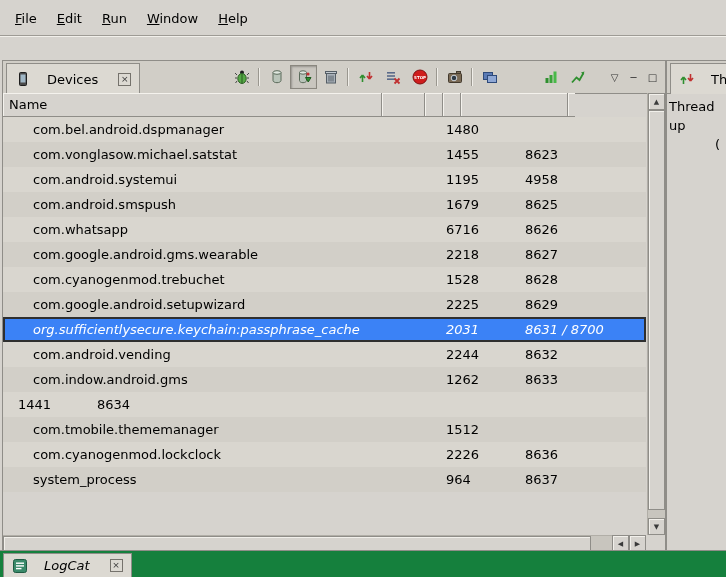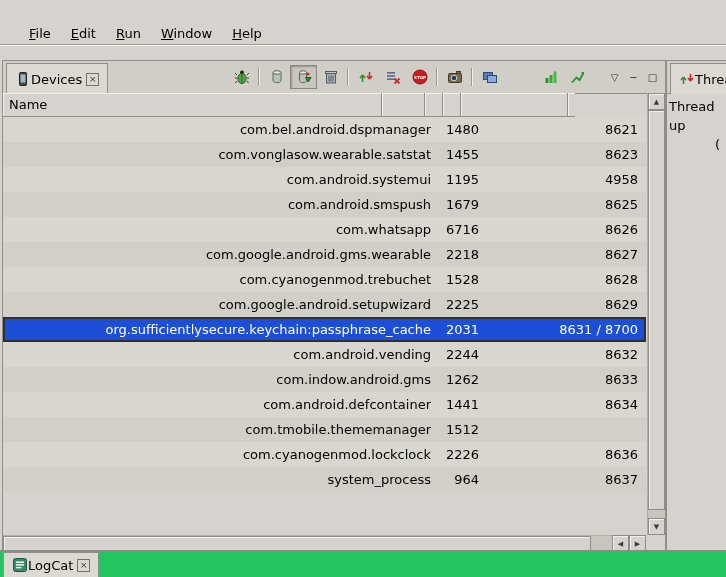--- a/index.html
+++ b/index.html
@@ -4,22 +4,22 @@
 <style>
   html,body { margin:0; padding:0; }
   body {
     position:relative; width:726px; height:577px; overflow:hidden;
     background:#d6d3ce; color:#000;
     font-family:"DejaVu Sans", "Liberation Sans", sans-serif; font-size:13px;
   }
 
   
   .menubar {
-    position:absolute; top:17px; left:0; right:0; height:27px;
-    display:flex; align-items:flex-end; padding-left:20px; gap:2px;
+    position:absolute; top:8px; left:0; right:0; height:27px;
+    display:flex; align-items:flex-start; padding-left:6px; gap:2px;
     border-bottom:1px solid #9e9b95; box-shadow:0 1px 0 #f2f0eb;
   }
   .menu-item { padding:3px 9px; cursor:default; }
 
   
   .toolbar-band { position:absolute; top:28px; left:0; right:0; height:32px; }
 
   
   .devices-panel {
     position:absolute; top:60px; left:2px; width:662px; height:491px;
@@ -29,21 +29,21 @@
     position:absolute; top:60px; left:666px; width:60px; height:491px;
     border:1px solid #8f8d88; border-right:none; background:#d6d3ce; overflow:hidden;
   }
 
   .tabbar {
     position:absolute; top:0; left:0; right:0; height:32px;
     background:#d1cec7; border-bottom:1px solid #8f8d88;
     display:flex; align-items:flex-end;
   }
   .tab {
-    display:flex; align-items:center; gap:0; height:30px; padding:0 8px;
+    display:flex; align-items:center; gap:16px; height:30px; padding:0 8px;
     background:#dcd9d2; border:1px solid #8f8d88; border-bottom:none;
     margin-left:3px; position:relative; top:1px; white-space:nowrap; cursor:default;
   }
   .closebox {
     display:inline-flex; align-items:center; justify-content:center;
     width:11px; height:11px; margin-left:4px;
     border:1px solid #75726c; font-size:9px; line-height:9px; color:#3a3a3a;
   }
   .ticon16 { display:inline-flex; width:16px; height:16px; }
 
@@ -73,24 +73,24 @@
   .th {
     box-sizing:border-box; background:#d6d3ce;
     border-right:1px solid #8f8d88; border-bottom:1px solid #8f8d88;
     box-shadow:inset 1px 1px 0 #f4f2ed;
     display:flex; align-items:center; padding-left:6px; overflow:hidden;
   }
   .th-name { width:428px; } .th-pid { width:48px; } .th-g1 { width:19px; }
   .th-g2 { width:20px; } .th-port { width:120px; } .th-fill { width:8px; padding:0; border-right:none; }
 
   .tbody { position:absolute; top:56px; left:0; width:643px; }
-  .row { height:25px; display:flex; align-items:center; box-sizing:border-box;text-align:right; }
+  .row { height:25px; display:flex; align-items:center; box-sizing:border-box; }
   .row.odd  { background:#d9d6cf; }
   .row.even { background:#d2cfc8; }
-  .row.selected { background:#1d4ed8; color:#ffffff; box-shadow:inset 0 0 0 2px #2f2f2f; }
+  .row.selected { background:#3b82f6; color:#ffffff; box-shadow:inset 0 0 0 2px #2f2f2f;font-style:italic; }
   .cell { box-sizing:border-box; overflow:hidden; white-space:nowrap; }
   .c-name { width:428px; padding-left:30px; }
   .c-pid  { width:48px;  padding-left:15px; }
   .c-g1 { width:19px; } .c-g2 { width:20px; }
   .c-port { width:120px; padding-left:7px; }
 
   
   .vscroll {
     position:absolute; top:32px; right:0; width:17px; bottom:17px;
     background:#c8c5be; border-left:1px solid #b1aea7;
@@ -118,22 +118,22 @@
   .sbtn.left { top:-1px; right:17px; left:auto; }
   .sbtn.right { top:-1px; right:0; left:auto; }
 
   
   .threads-msg { position:absolute; top:36px; left:2px; right:0; line-height:19px; }
   .threads-msg .l2 { margin-left:46px; }
 
   
   .logcat-bar {
     position:absolute; bottom:0; left:0; right:0; height:26px;
-    background:#22c55e; border-top:1px solid #8f8d88;
-    display:flex; align-items:flex-start;
+    background:#15803d; border-top:1px solid #8f8d88;
+    display:flex; align-items:center;font-style:italic;
   }
   .logcat-bar .tab { height:24px; }
 </style>
 </head>
 <body>
 
 <div class="menubar">
   <span class="menu-item"><u>F</u>ile</span>
   <span class="menu-item"><u>E</u>dit</span>
   <span class="menu-item"><u>R</u>un</span>
@@ -298,25 +298,24 @@
     <div class="th th-port"></div>
     <div class="th th-fill"></div>
   </div>
 
   <div class="tbody">
   <div class="row odd">
     <div class="cell c-name">com.bel.android.dspmanager</div>
     <div class="cell c-pid">1480</div>
     <div class="cell c-g1"></div>
     <div class="cell c-g2"></div>
-    <div class="cell c-port">8621</div>
-  </div>
-
-  <div class="row even">
-    <div class="cell c-name">com.vonglasow.wearable.satstat</div>
+  </div>
+
+  <div class="row even">
+    <div class="cell c-name">com.vonglasow.michael.satstat</div>
     <div class="cell c-pid">14553</div>
     <div class="cell c-g1"></div>
     <div class="cell c-g2"></div>
     <div class="cell c-port">8623</div>
   </div>
 
   <div class="row odd">
     <div class="cell c-name">com.android.systemui</div>
     <div class="cell c-pid">1195</div>
     <div class="cell c-g1"></div>
@@ -383,21 +382,20 @@
 
   <div class="row even">
     <div class="cell c-name">com.indow.android.gms</div>
     <div class="cell c-pid">12623</div>
     <div class="cell c-g1"></div>
     <div class="cell c-g2"></div>
     <div class="cell c-port">8633</div>
   </div>
 
   <div class="row odd">
-    <div class="cell c-name">com.android.defcontainer</div>
     <div class="cell c-pid">14411</div>
     <div class="cell c-g1"></div>
     <div class="cell c-g2"></div>
     <div class="cell c-port">8634</div>
   </div>
 
   <div class="row even">
     <div class="cell c-name">com.tmobile.thememanager</div>
     <div class="cell c-pid">1512</div>
     <div class="cell c-g1"></div>

